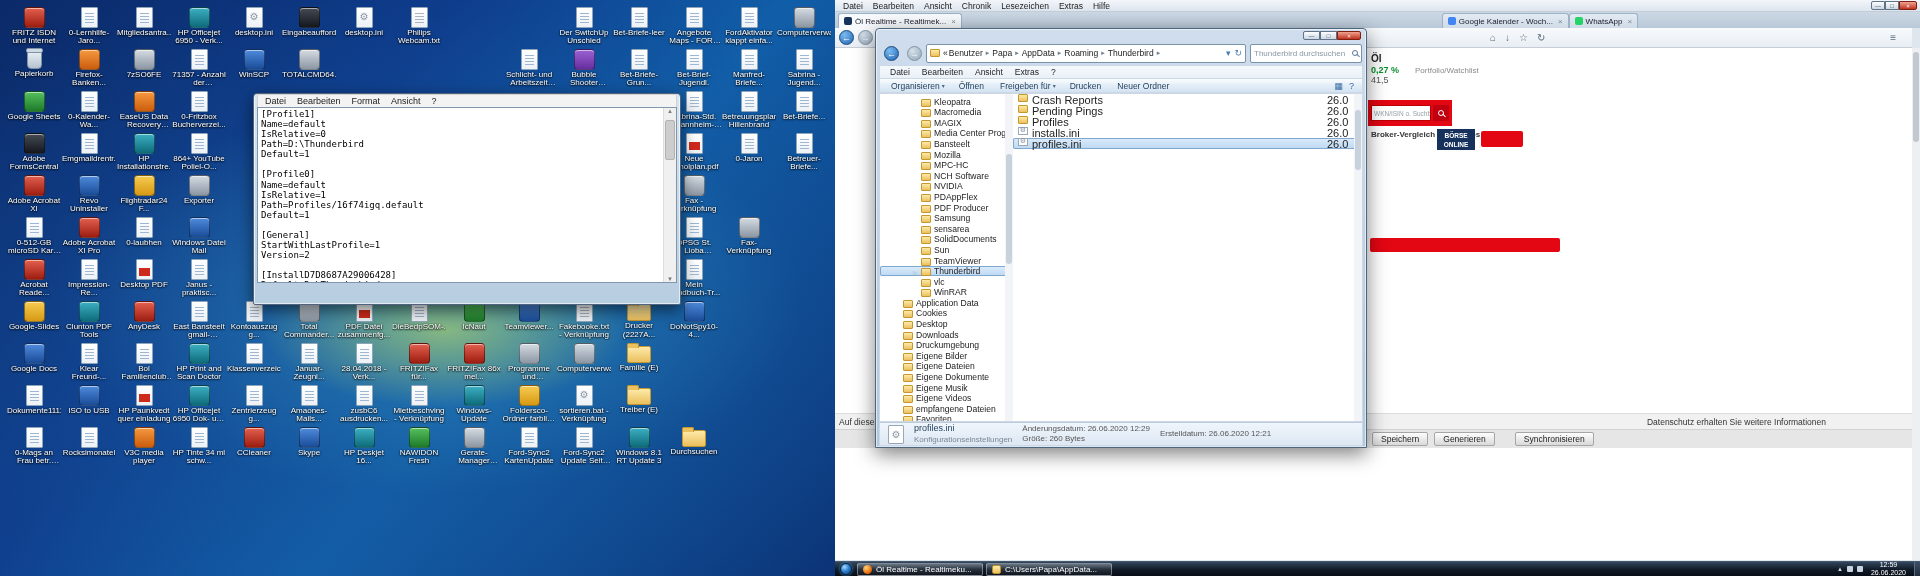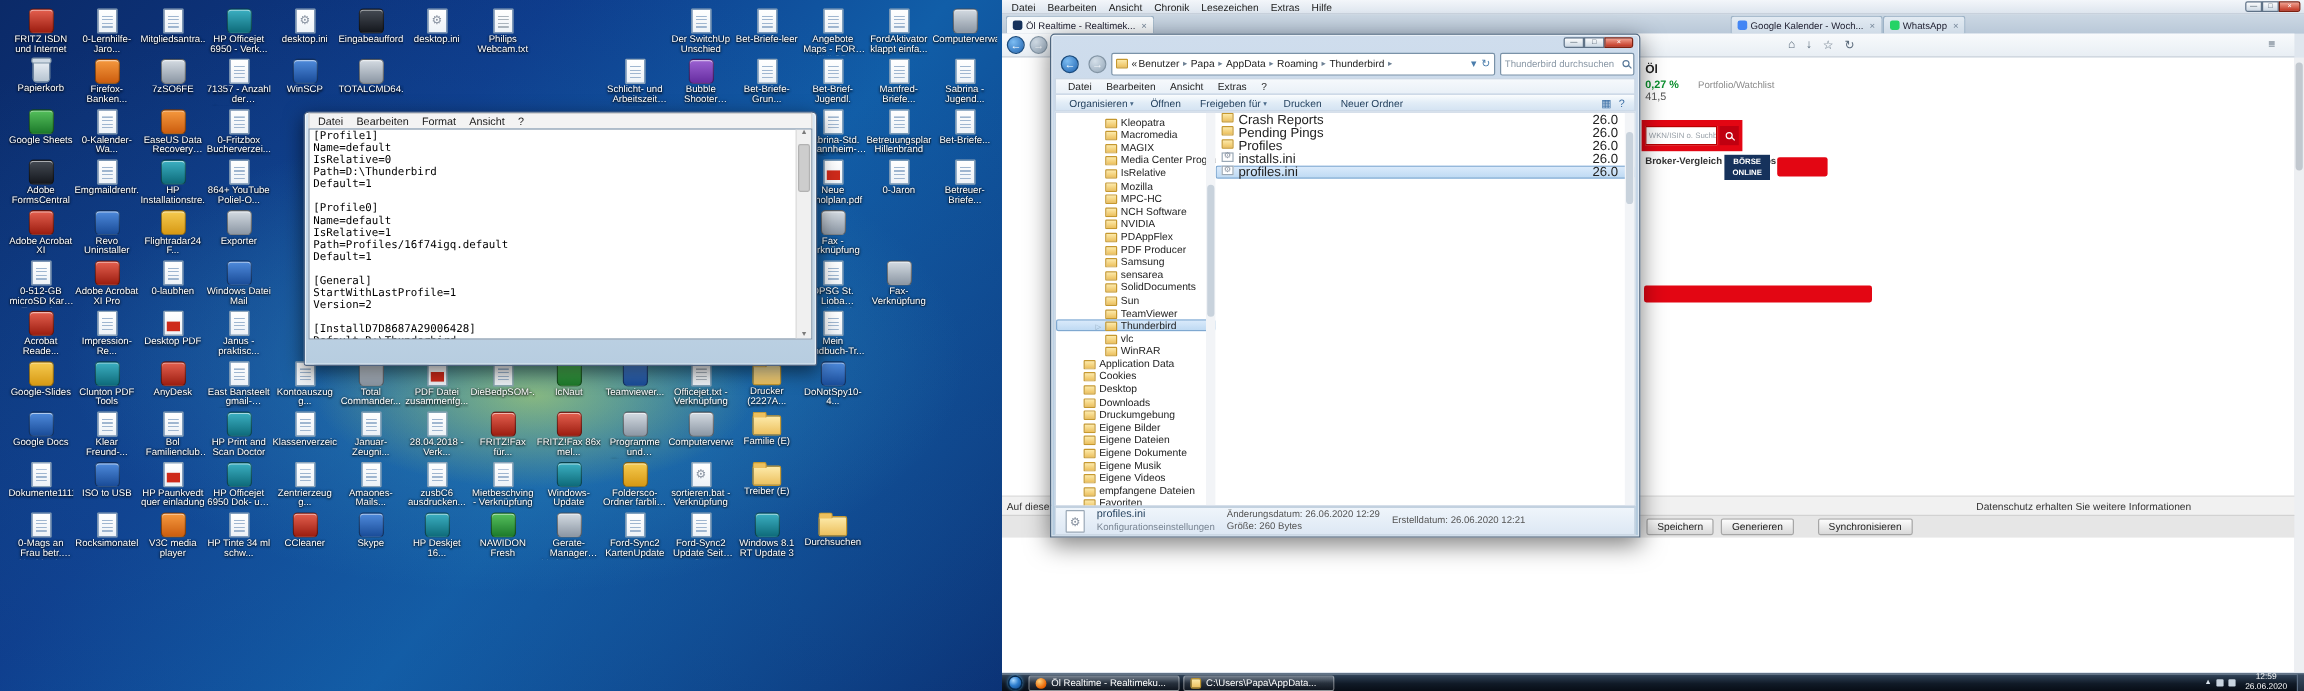--- a/index.html
+++ b/index.html
@@ -601,21 +601,21 @@
           <span class="di-label">Der SwitchUp Unschied</span>
         </div>
 
         <div class="desk-icon" style="--c:10;--r:1" data-icon="app-purple">
           <span class="di-img"></span>
           <span class="di-label">Bubble Shooter praktisch-spiel...</span>
         </div>
 
         <div class="desk-icon" style="--c:10;--r:7" data-icon="txt">
           <span class="di-img"></span>
-          <span class="di-label">Officejet.txt - Verknüpfung</span>
+          <span class="di-label">Fakebooke.txt - Verknüpfung</span>
         </div>
 
         <div class="desk-icon" style="--c:10;--r:8" data-icon="app-grey">
           <span class="di-img"></span>
           <span class="di-label">Computerverwa...</span>
         </div>
 
         <div class="desk-icon" style="--c:10;--r:9" data-icon="gear">
           <span class="di-img"></span>
           <span class="di-label">sortieren.bat - Verknüpfung</span>
@@ -983,21 +983,21 @@
 
             <div class="tree-item" style="--d:3">
               <span class="tw"></span>
               <span class="mini-folder"></span>
               <span>Media Center Programs</span>
             </div>
 
             <div class="tree-item" style="--d:3">
               <span class="tw"></span>
               <span class="mini-folder"></span>
-              <span>IsRelative</span>
+              <span>Bansteelt</span>
             </div>
 
             <div class="tree-item" style="--d:3">
               <span class="tw"></span>
               <span class="mini-folder"></span>
               <span>Mozilla</span>
             </div>
 
             <div class="tree-item" style="--d:3">
               <span class="tw"></span>

